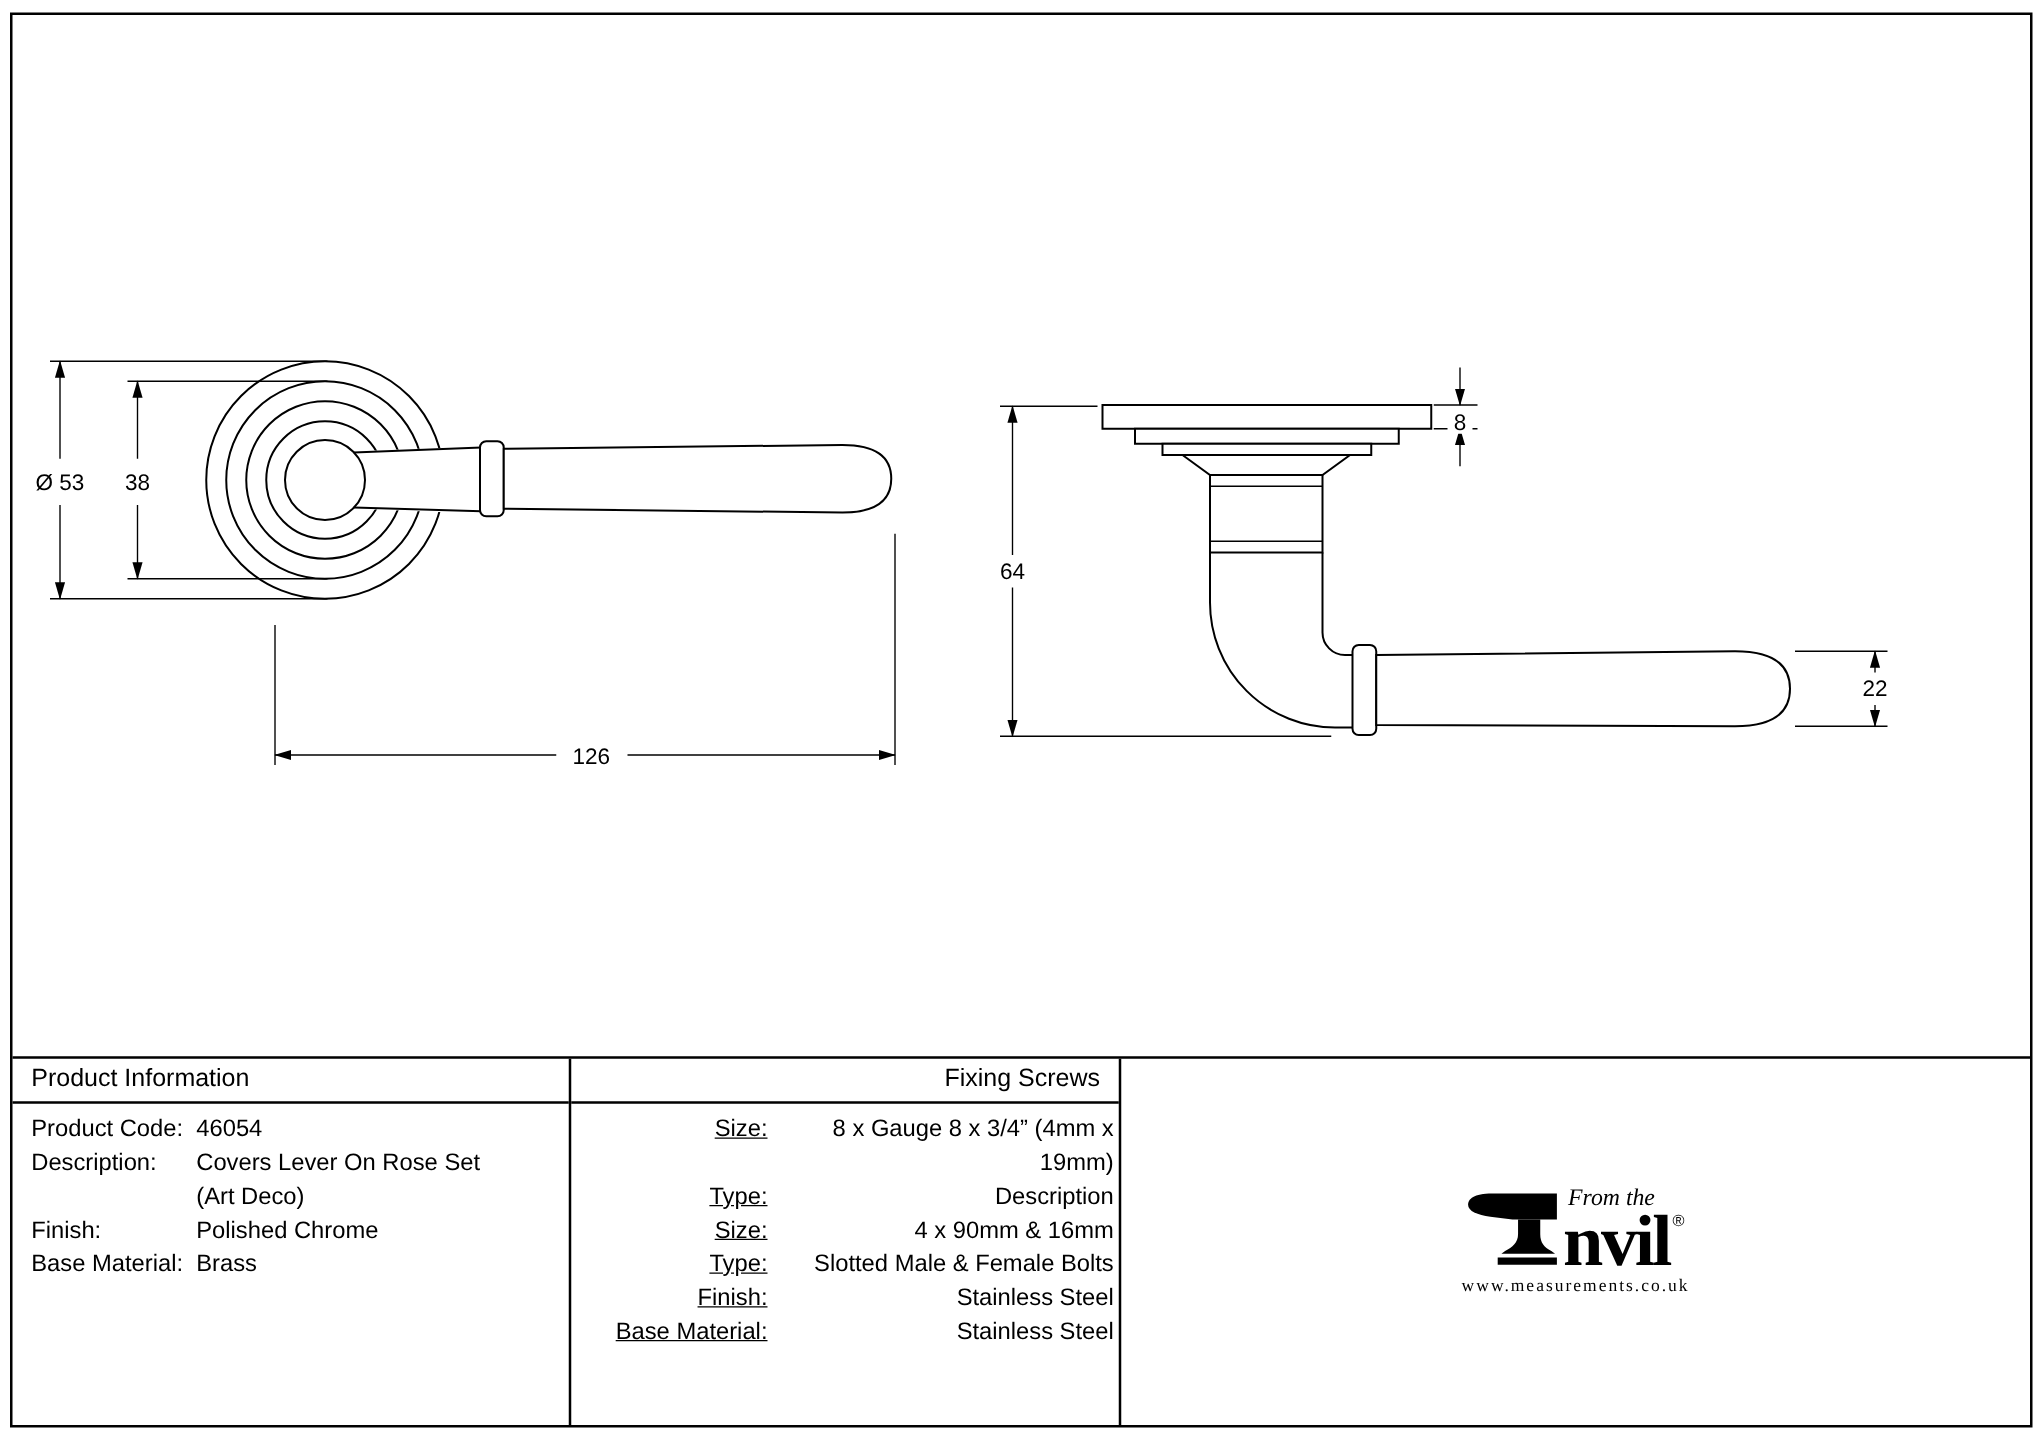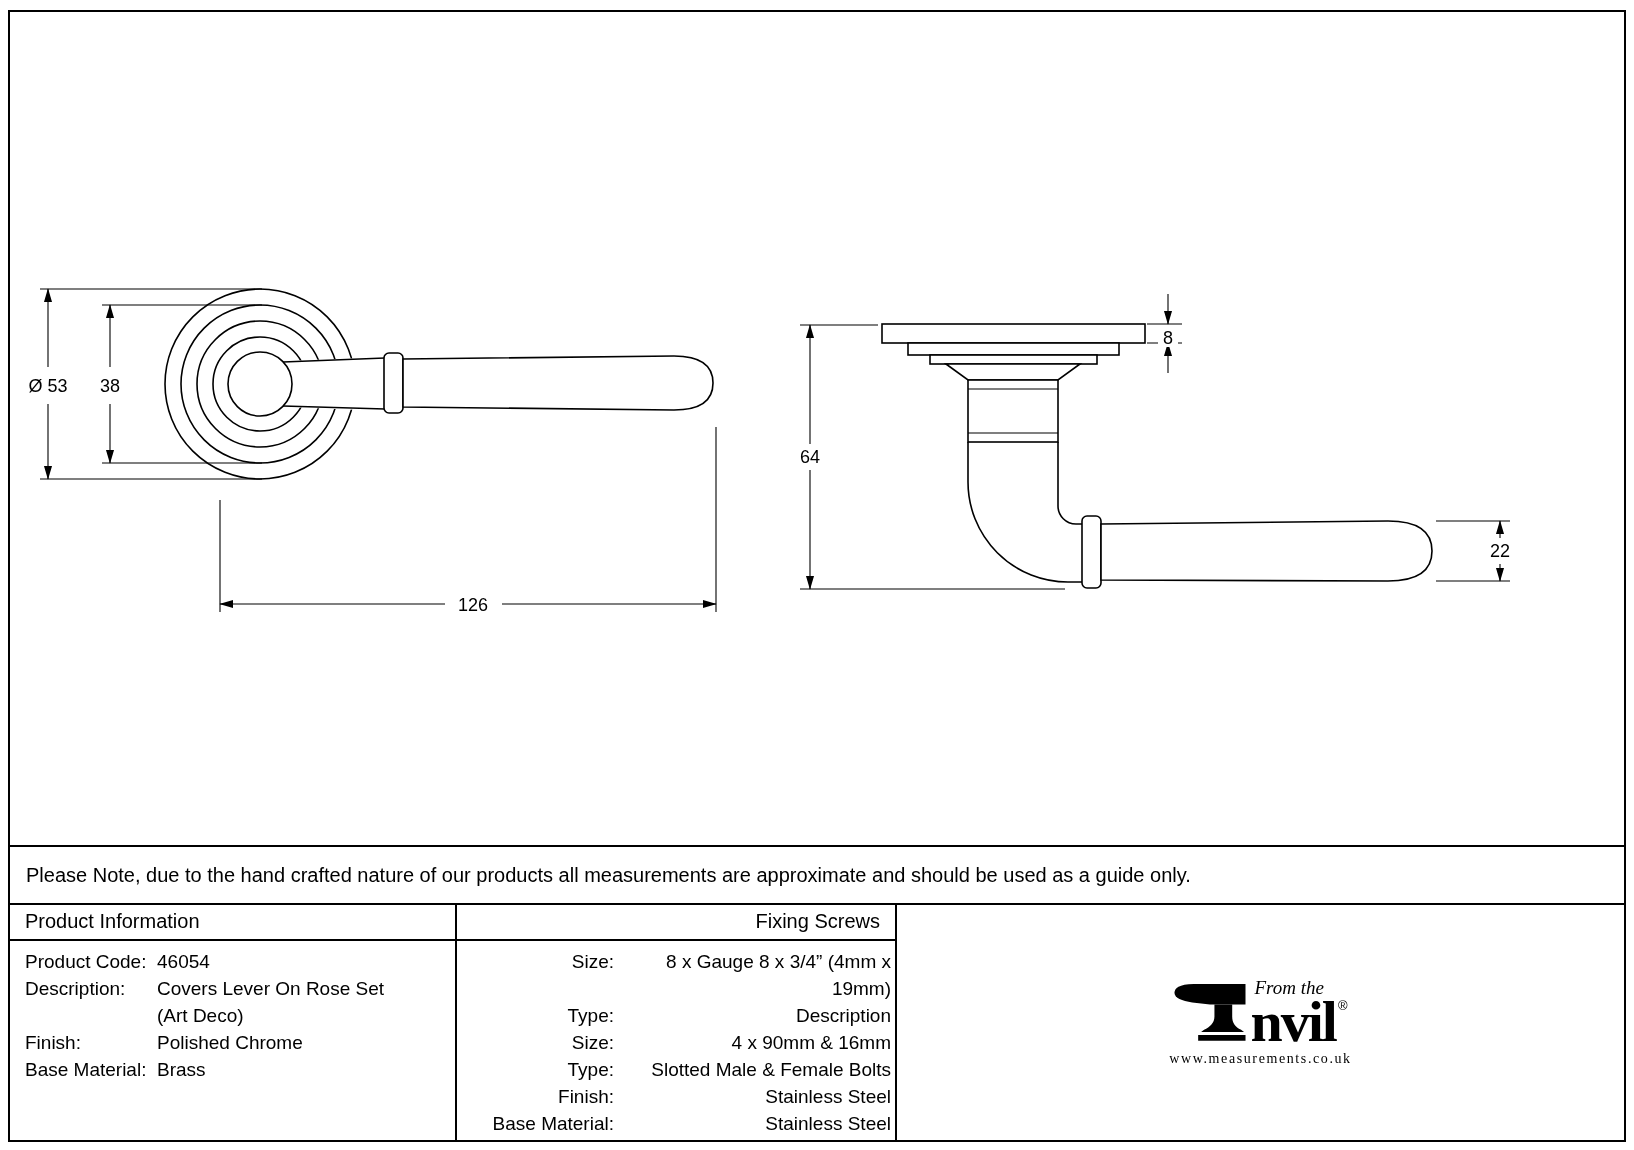--- a/index.html
+++ b/index.html
@@ -18,21 +18,21 @@
   .col:last-child { border-right:none; }
   .col-product { flex:0 0 447px; }
   .col-pack { flex:0 0 400px; }
   .col-fixing { flex:0 0 440px;text-align:right; }
   .col-logo { flex:1 1 auto; align-items:center; justify-content:center; }
   .col-header { flex:0 0 auto; padding:5px 15px 6px 15px; font-size:20px;
     border-bottom:2px solid #000; }
   .col-body { padding:7px 4px 4px 15px; font-size:19px; line-height:27px; }
   .kv { display:flex; }
   .kv .k { flex:0 0 132px; }
-  .col-fixing .kv .k { flex:0 0 142px; }
+  .col-fixing .kv .k { flex:0 0 142px;text-decoration:underline; }
   .kv .v { flex:1 1 auto; }
 
   .logo-lockup { display:flex; align-items:flex-end; }
   .anvil-icon svg { width:74px; height:66px; display:block; }
   .logo-text { display:flex; flex-direction:column; margin-left:3px; }
   .from-the { font-family:"Liberation Serif", serif; font-style:italic; font-size:19px;
     line-height:1; margin-left:4px; margin-bottom:2px; }
   .anvil-row { display:flex; align-items:flex-start; }
   .anvil-word { font-family:"Liberation Serif", serif; font-weight:bold; font-size:58px;
     line-height:0.8; letter-spacing:-2px; }
@@ -112,21 +112,20 @@
         <path d="M1490,509 V526" marker-start="url(#arrow)"></path>
         <path d="M1490,552 V569" marker-end="url(#arrow)"></path>
         <rect x="1148" y="317" width="20" height="18" fill="#fff" stroke="none"></rect>
         <text x="800" y="451" text-anchor="middle" font-size="18" fill="#000" stroke="none">64</text>
         <text x="1158" y="332" text-anchor="middle" font-size="18" fill="#000" stroke="none">8</text>
         <text x="1490" y="545" text-anchor="middle" font-size="18" fill="#000" stroke="none">22</text>
       </g>
     </svg>
   </div>
 
-  <div class="note-bar">Please Note, due to the hand crafted nature of our products all measurements are approximate and should be used as a guide only.</div>
 
   <div class="info-table">
 
     <div class="col col-product">
       <div class="col-header">Product Information</div>
       <div class="col-body">
         <div class="kv">
           <span class="k">Product Code:</span>
           <span class="v">46054</span>
         </div>

